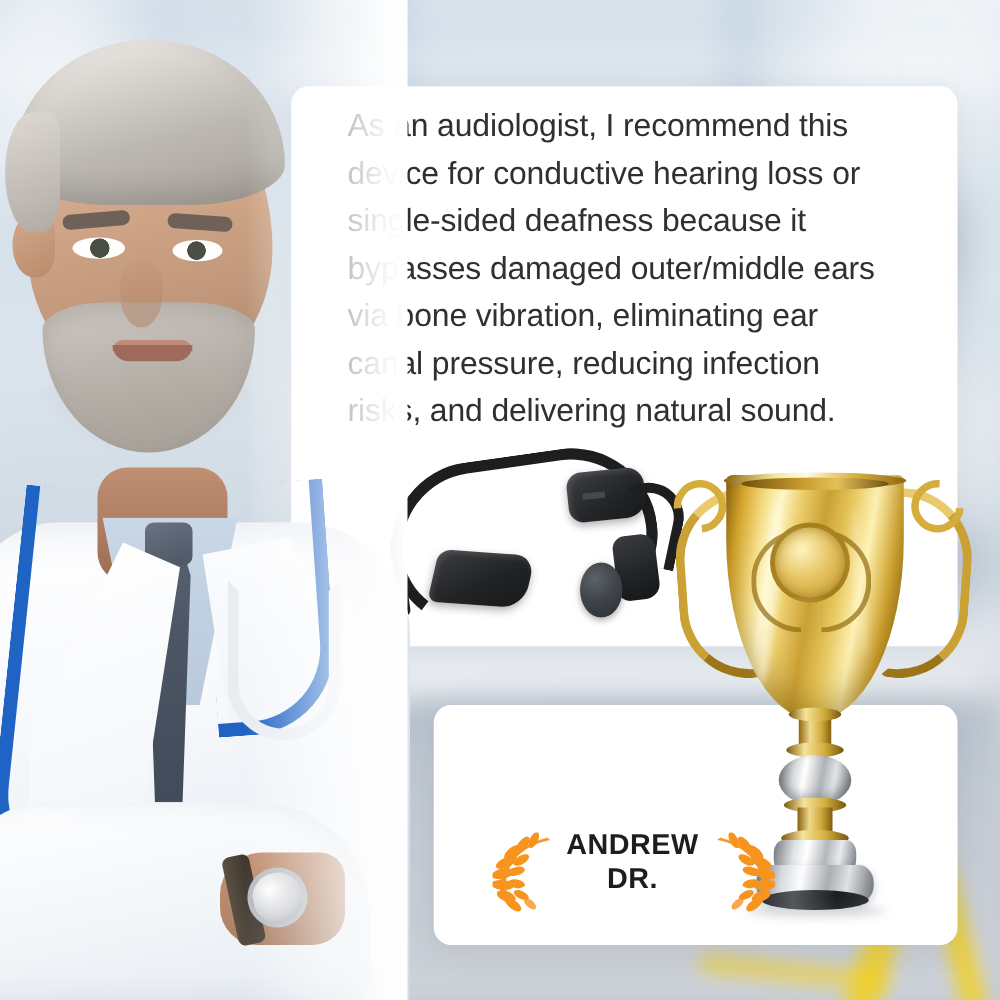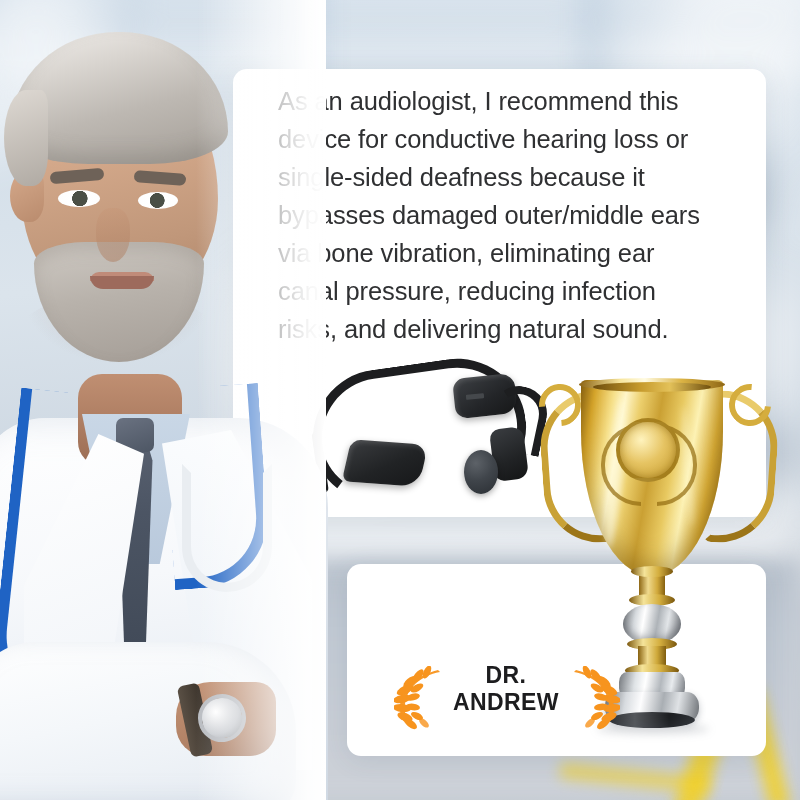--- a/index.html
+++ b/index.html
@@ -309,22 +309,22 @@
         <ellipse cx="24" cy="10" rx="8" ry="3.6" transform="rotate(-52 24 10)"></ellipse>
         <ellipse cx="33" cy="6" rx="7" ry="3.3" transform="rotate(-64 33 6)"></ellipse>
         <ellipse cx="23" cy="22" rx="7" ry="3.4" transform="rotate(-30 23 22)"></ellipse>
         <ellipse cx="19" cy="31" rx="7" ry="3.4" transform="rotate(-14 19 31)"></ellipse>
         <ellipse cx="19" cy="41" rx="7" ry="3.4" transform="rotate(8 19 41)"></ellipse>
         <ellipse cx="23" cy="50" rx="6.5" ry="3.2" transform="rotate(26 23 50)"></ellipse>
         <ellipse cx="30" cy="57" rx="6" ry="3" transform="rotate(42 30 57)" opacity=".8"></ellipse>
       </g>
     </svg>
     <div class="badge-name">
+      <div>ANDREW</div>
       <div>DR.</div>
-      <div>ANDREW</div>
     </div>
     <svg class="wreath wreath-r" viewBox="0 0 56 64">
       <g fill="#F7941E">
         <path d="M44 4 C20 10 6 26 6 42 C6 52 11 59 18 62 C12 54 10 46 11 38 C13 22 26 10 46 6 Z" opacity=".95"></path>
         <ellipse cx="16" cy="16" rx="8" ry="4" transform="rotate(-40 16 16)"></ellipse>
         <ellipse cx="11" cy="24" rx="9" ry="4" transform="rotate(-25 11 24)"></ellipse>
         <ellipse cx="8" cy="33" rx="9" ry="4" transform="rotate(-12 8 33)"></ellipse>
         <ellipse cx="8" cy="42" rx="9" ry="4" transform="rotate(6 8 42)"></ellipse>
         <ellipse cx="11" cy="51" rx="8" ry="4" transform="rotate(22 11 51)"></ellipse>
         <ellipse cx="17" cy="58" rx="7" ry="3.5" transform="rotate(38 17 58)"></ellipse>

